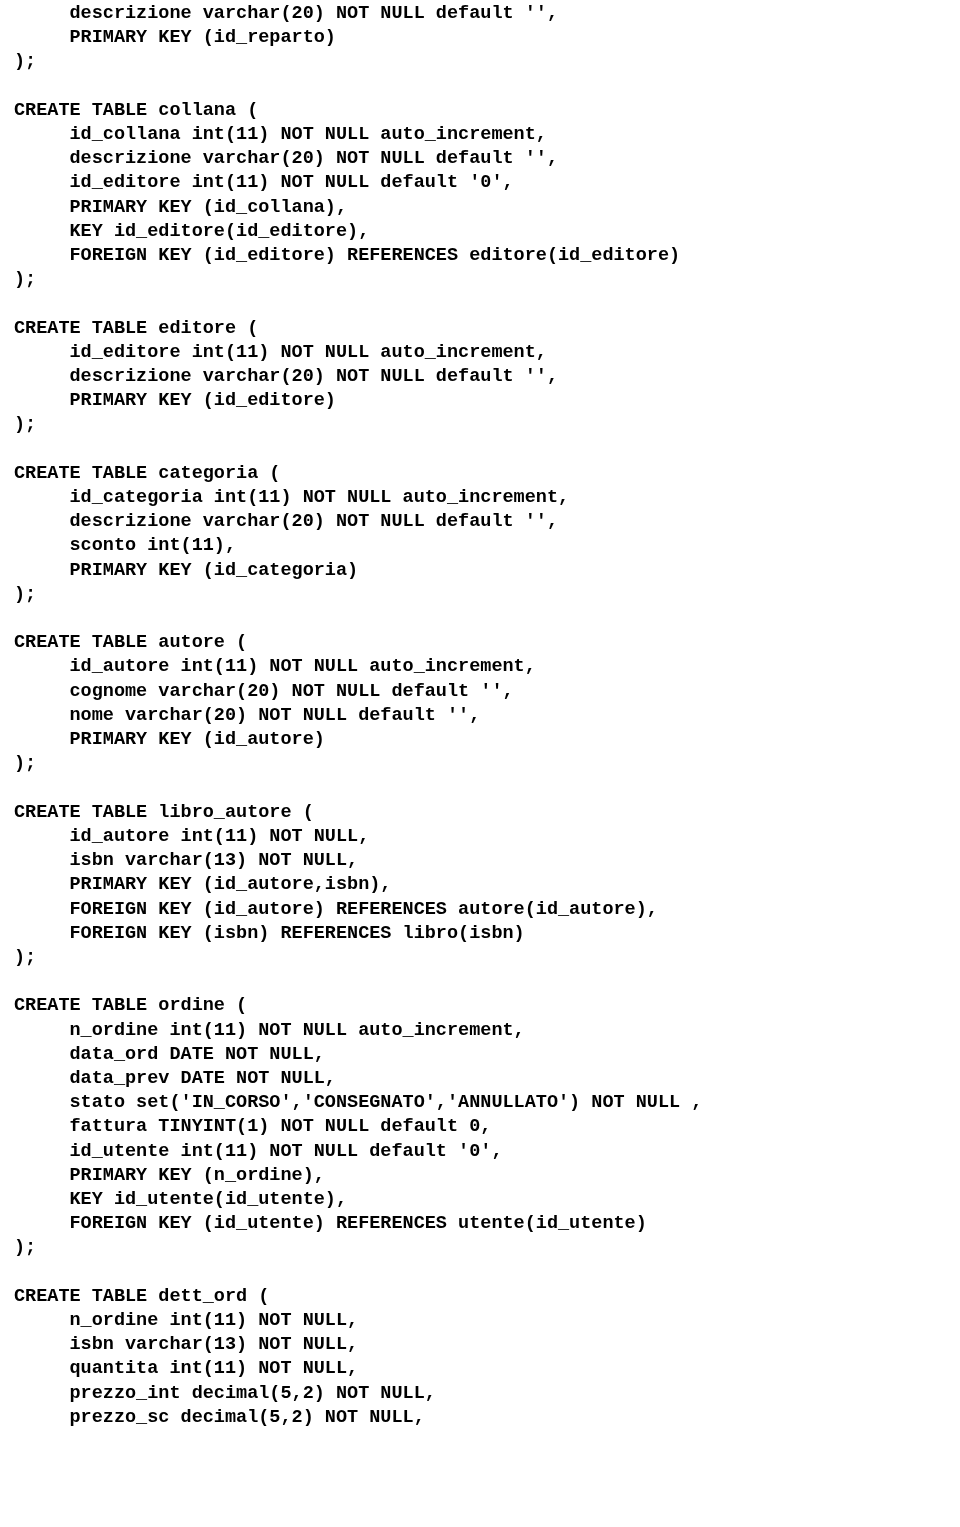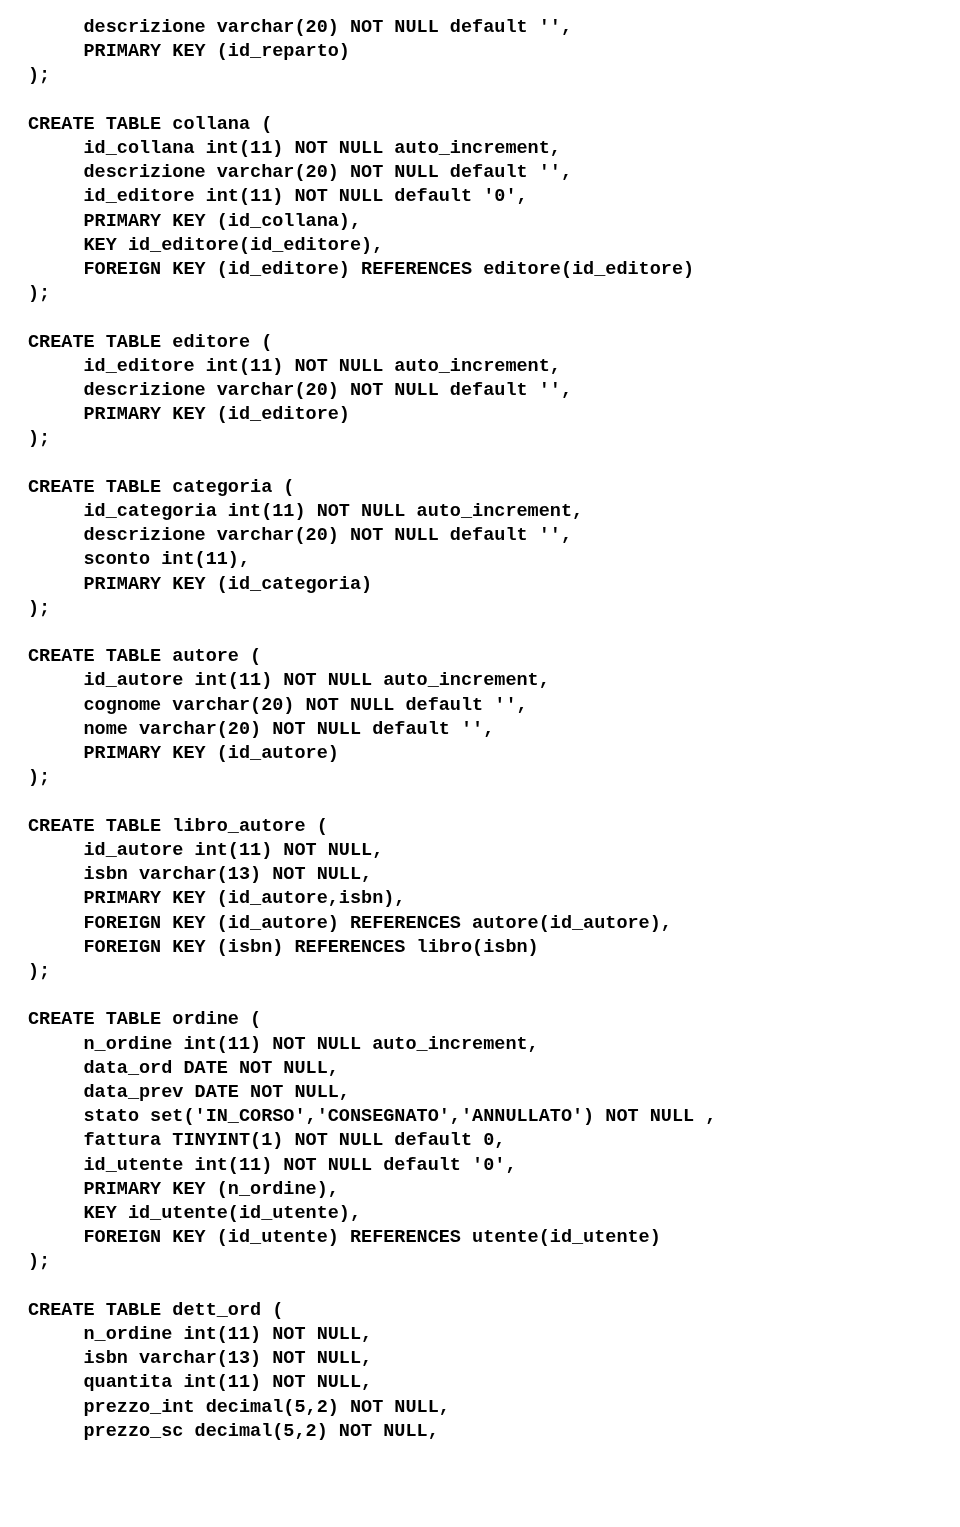--- a/index.html
+++ b/index.html
@@ -7,21 +7,21 @@
     padding: 0;
     background: #ffffff;
     width: 960px;
   }
   pre.code {
     font-family: "Courier New", Courier, monospace;
     font-weight: bold;
     font-size: 18.5px;
     line-height: 24.2px;
     white-space: pre;
-    margin: 16px;
+    margin: 2px;
     padding: 0 0 12px 12px;
     color: #000000;
   }
 </style>
 </head>
 <body>
 
 <pre class="code">     descrizione varchar(20) NOT NULL default '',
      PRIMARY KEY (id_reparto)
 );

